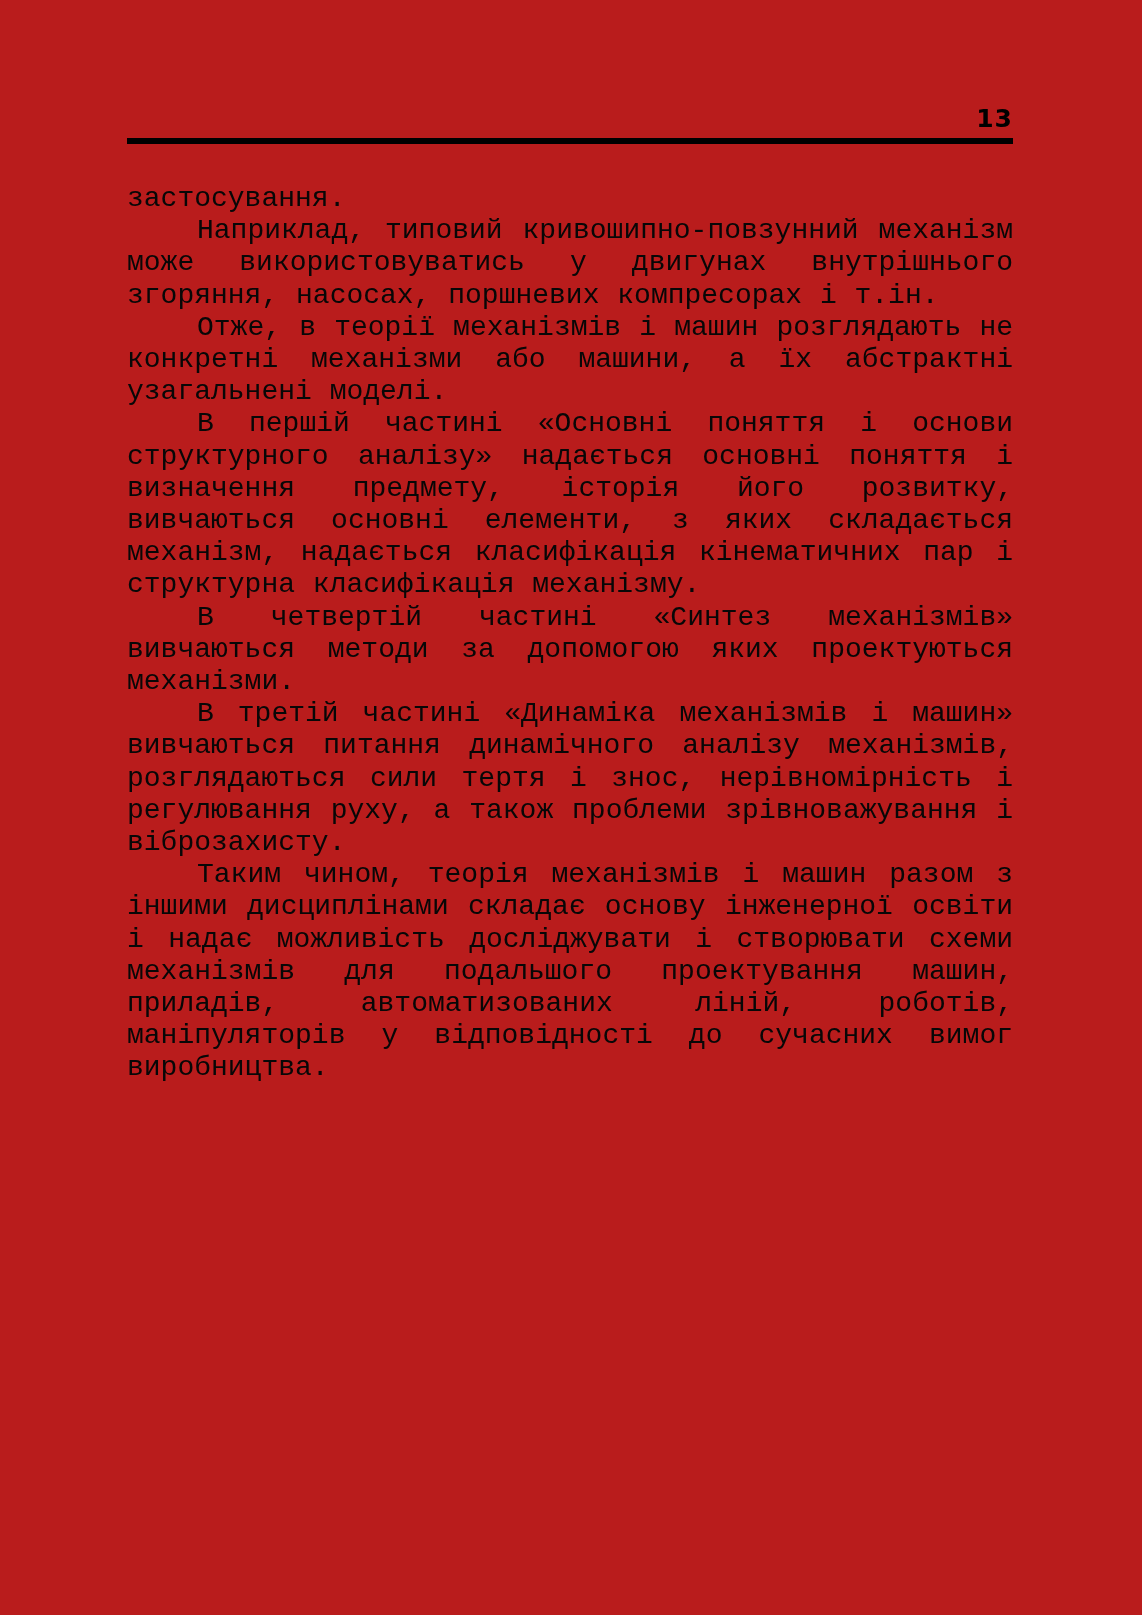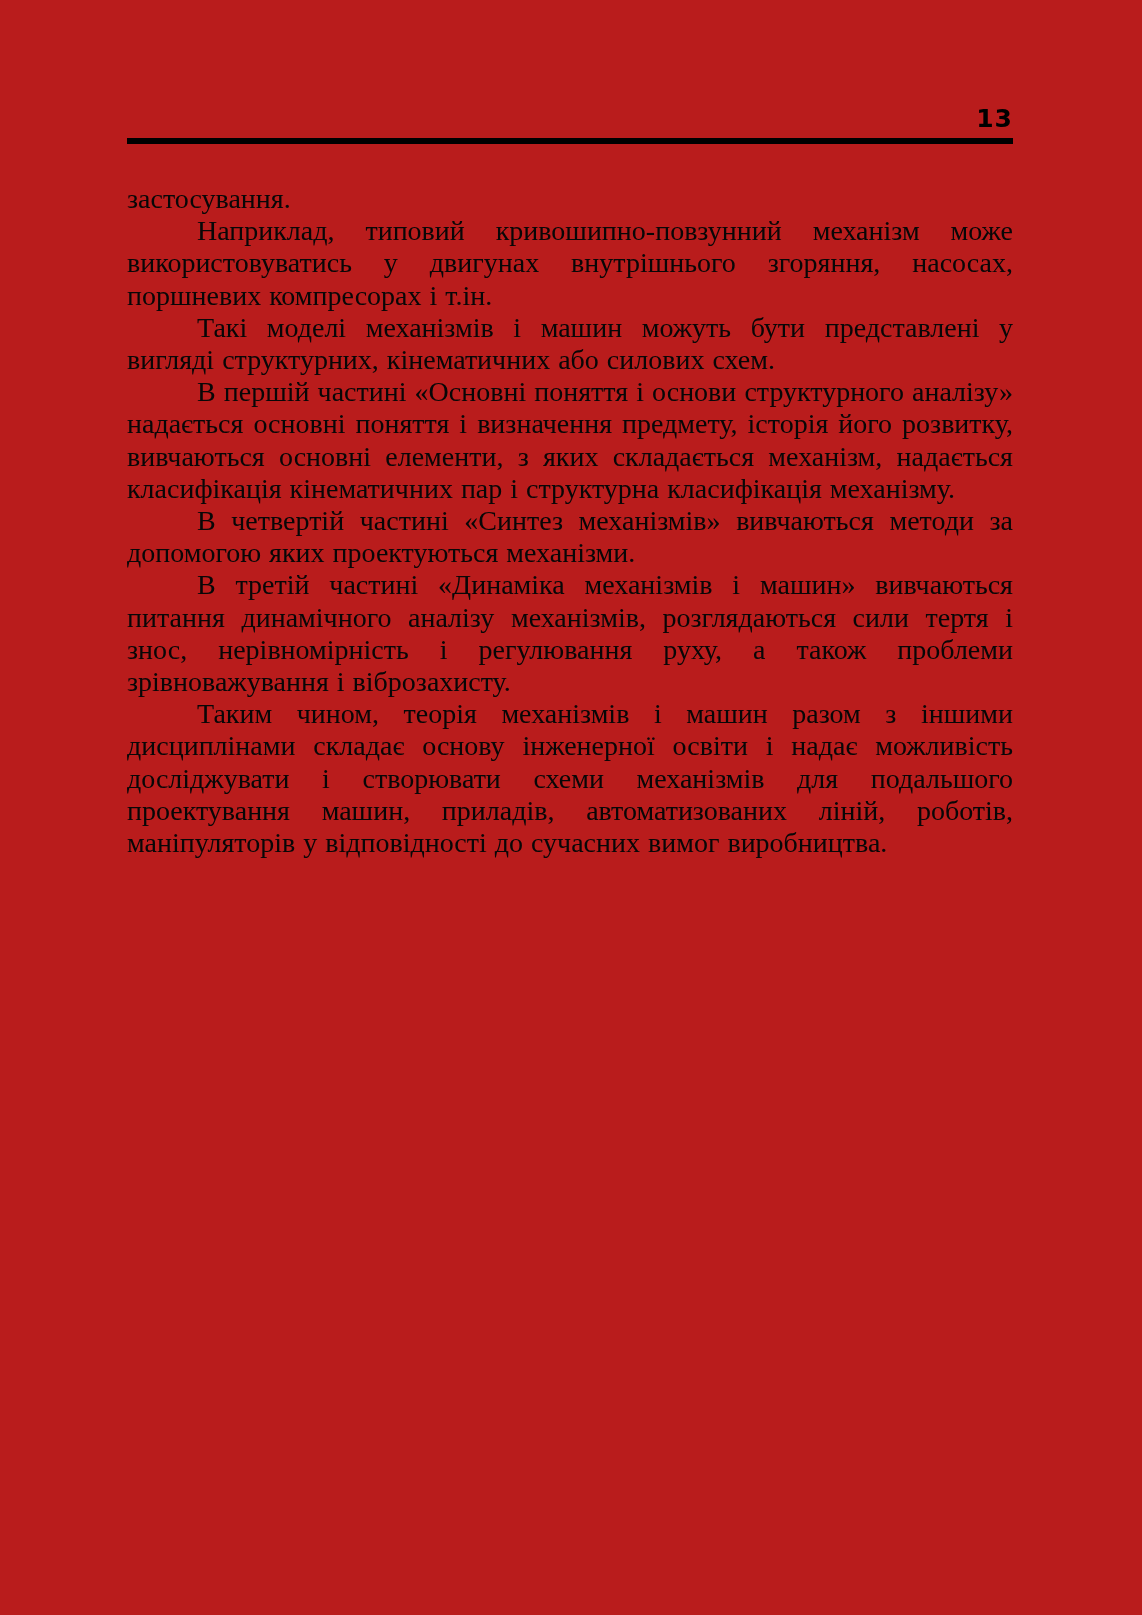--- a/index.html
+++ b/index.html
@@ -45,20 +45,21 @@
     width: 886px;
     font-size: 28px;
     line-height: 32.2px;
     text-align: justify;
   }
   .para {
     margin: 0;
     padding: 0;
     text-indent: 70px;
     word-spacing: 1px;
+    font-family: Liberation Mono, monospace;
   }
   .para.no-indent {
     text-indent: 0;
   }
 </style>
 </head>
 <body>
 
 <div class="page">
   <header class="page-header">
@@ -67,22 +68,22 @@
   </header>
 
   <main class="page-body">
 
       <p class="para no-indent">застосування.</p>
 
       <p class="para">Наприклад, типовий кривошипно-повзунний механізм може використовуватись у двигунах внутрішнього згоряння, насосах, поршневих компресорах і т.ін.</p>
 
 
 
+      <p class="para">Отже, в теорії механізмів і машин розглядають не конкретні механізми або машини, а їх абстрактні узагальнені моделі.</p>
 
-      <p class="para">Такі моделі механізмів і машин можуть бути представлені у вигляді структурних, кінематичних або силових схем.</p>
 
 
       <p class="para">В першій частині «Основні поняття і основи структурного аналізу» надається основні поняття і визначення предмету, історія його розвитку, вивчаються основні елементи, з яких складається механізм, надається класифікація кінематичних пар і структурна класифікація механізму.</p>
 
 
       <p class="para">В четвертій частині «Синтез механізмів» вивчаються методи за допомогою яких проектуються механізми.</p>
 
       <p class="para">В третій частині «Динаміка механізмів і машин» вивчаються питання динамічного аналізу механізмів, розглядаються сили тертя і знос, нерівномірність і регулювання руху, а також проблеми зрівноважування і віброзахисту.</p>
 
       <p class="para">Таким чином, теорія механізмів і машин разом з іншими дисциплінами складає основу інженерної освіти і надає можливість досліджувати і створювати схеми механізмів для подальшого проектування машин, приладів, автоматизованих ліній, роботів, маніпуляторів у відповідності до сучасних вимог виробництва.</p>

